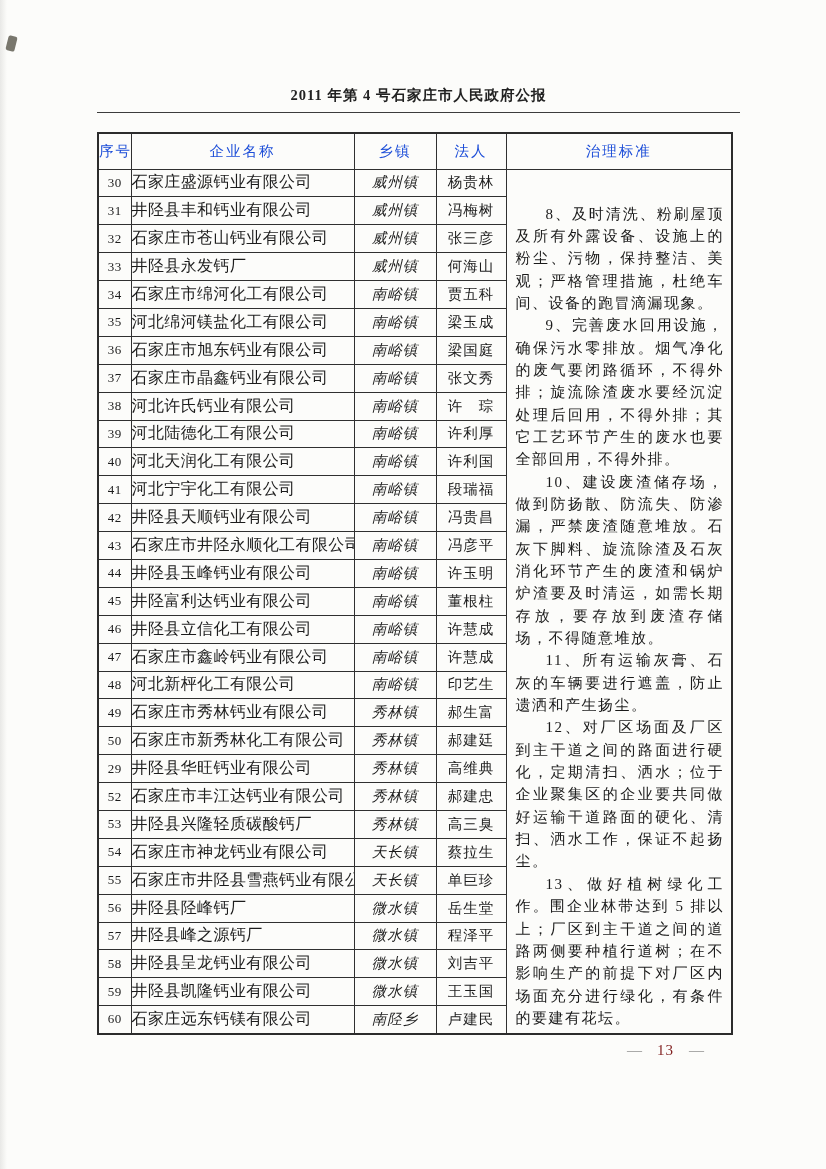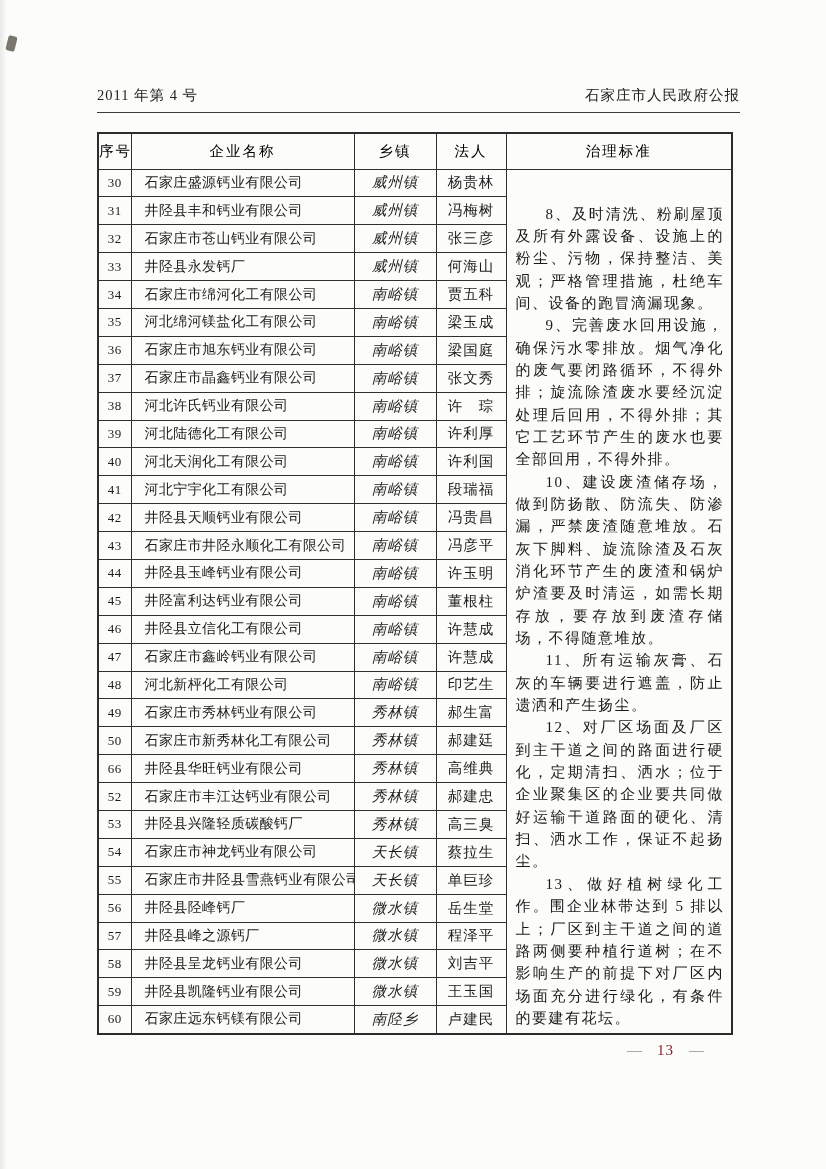--- a/index.html
+++ b/index.html
@@ -20,46 +20,46 @@
   .edge-shade {
     position: absolute; left: 0; top: 0; width: 7px; height: 100%;
     background: linear-gradient(to right, rgba(60,60,55,0.10), rgba(60,60,55,0));
   }
   .speck {
     position: absolute; left: 7px; top: 36px; width: 9px; height: 15px;
     background: #57554a; border-radius: 2px; transform: rotate(14deg); opacity: .8;
   }
   .page-header {
     position: absolute; top: 86px; left: 97px; width: 643px;
-    display: flex; justify-content: space-between; align-items: baseline;
-    font-size: 14.5px; letter-spacing: 1px; color: #222;
+    display: flex; justify-content: center; align-items: baseline;
+    font-size: 14.5px; letter-spacing: 1px; color: #222; font-weight: bold;
   }
   .header-rule {
     position: absolute; top: 112px; left: 97px; width: 643px;
     border-top: 1.7px solid #3c3c3c;
   }
   table.gov-table {
     position: absolute; top: 132px; left: 97px; width: 634px;
     border-collapse: collapse; table-layout: fixed;
     border: 2px solid #2c2c2c;
   }
   .gov-table th, .gov-table td {
     border: 1px solid #303030;
     padding: 0;
     font-weight: normal;
     overflow: hidden;
     white-space: nowrap;
   }
   .gov-table thead tr { height: 36px; }
   .gov-table th {
-    font-size: 14.5px; text-align: center; letter-spacing: 2px; color: #000000;
+    font-size: 14.5px; text-align: center; letter-spacing: 2px; color: #1d4ed8;
   }
   .gov-table tbody tr { height: 27.9px; }
   td.no   { text-align: center; font-size: 13px; letter-spacing: 0.5px; }
-  td.name { font-size: 14px; letter-spacing: 0.4px; padding-left: 13px; }
+  td.name { font-size: 16px; letter-spacing: 0.4px; padding-left: 0; }
   td.town { text-align: center; font-size: 14.5px; letter-spacing: 1px; font-style: italic; }
   td.person { text-align: center; font-size: 14.5px; letter-spacing: 1px; margin-left: 9px; }
   td.standards {
     vertical-align: top;
     padding: 33px 7px 0 9px;
     white-space: normal;
   }
   td.standards p {
     margin: 0;
     font-size: 15px;
@@ -236,21 +236,21 @@
           <td class="town">秀林镇</td>
           <td class="person">郝生富</td>
         </tr>
         <tr>
           <td class="no">50</td>
           <td class="name">石家庄市新秀林化工有限公司</td>
           <td class="town">秀林镇</td>
           <td class="person">郝建廷</td>
         </tr>
         <tr>
-          <td class="no">66</td>
+          <td class="no">29</td>
           <td class="name">井陉县华旺钙业有限公司</td>
           <td class="town">秀林镇</td>
           <td class="person">高维典</td>
         </tr>
         <tr>
           <td class="no">52</td>
           <td class="name">石家庄市丰江达钙业有限公司</td>
           <td class="town">秀林镇</td>
           <td class="person">郝建忠</td>
         </tr>

